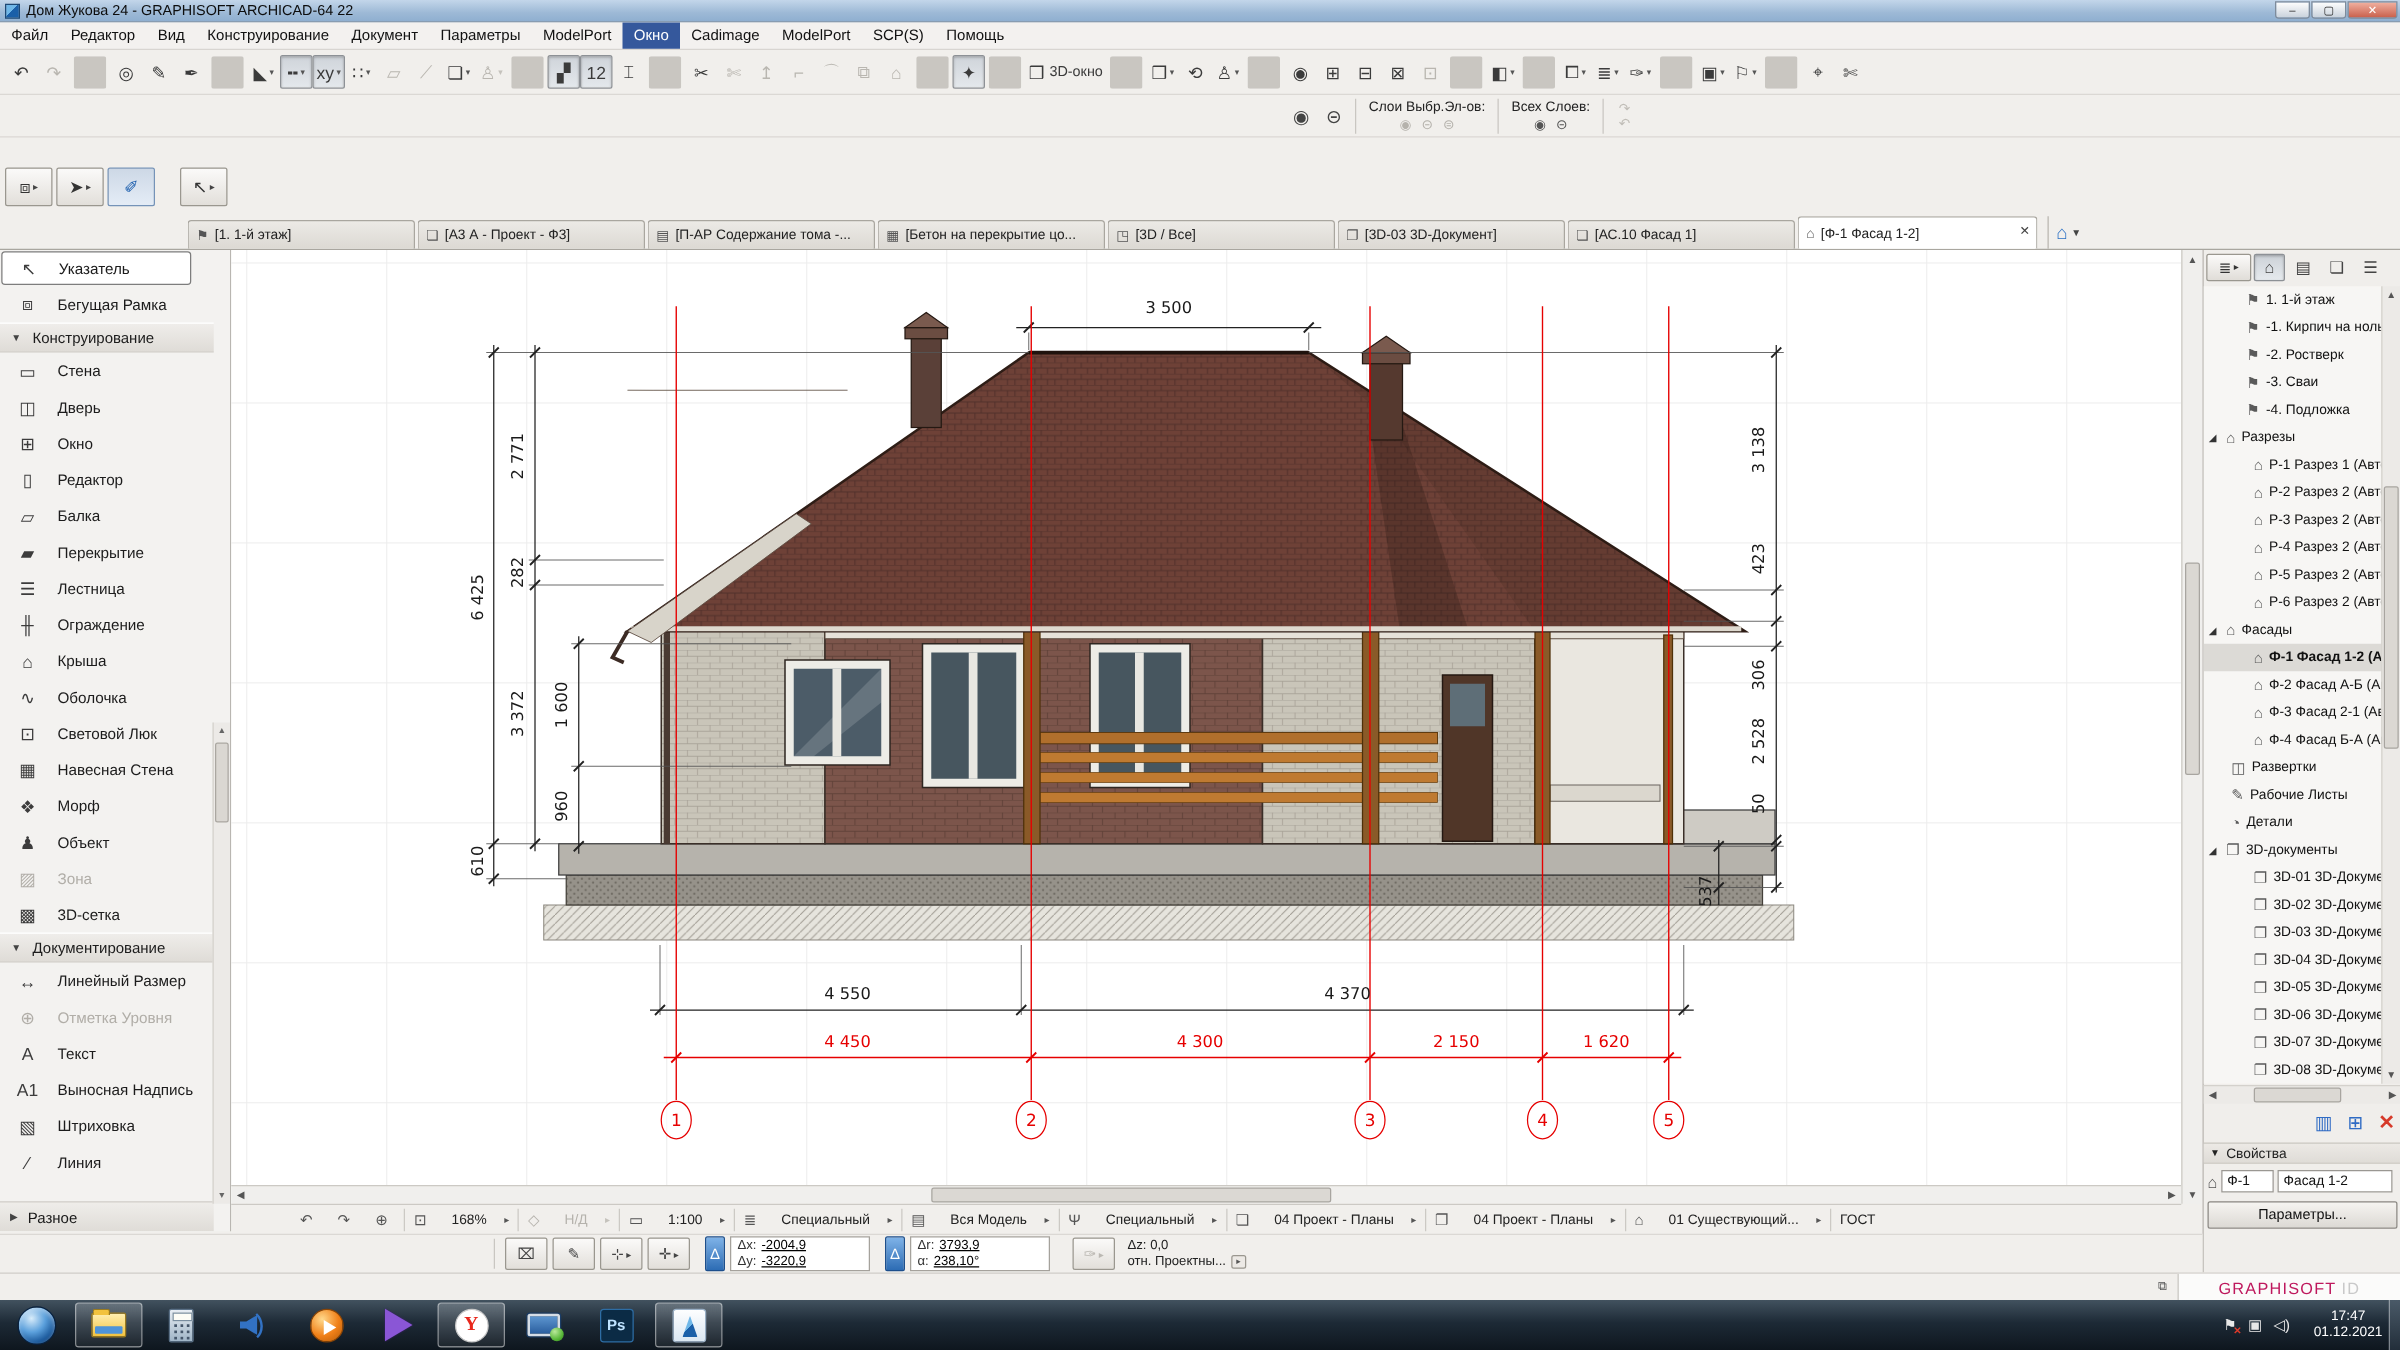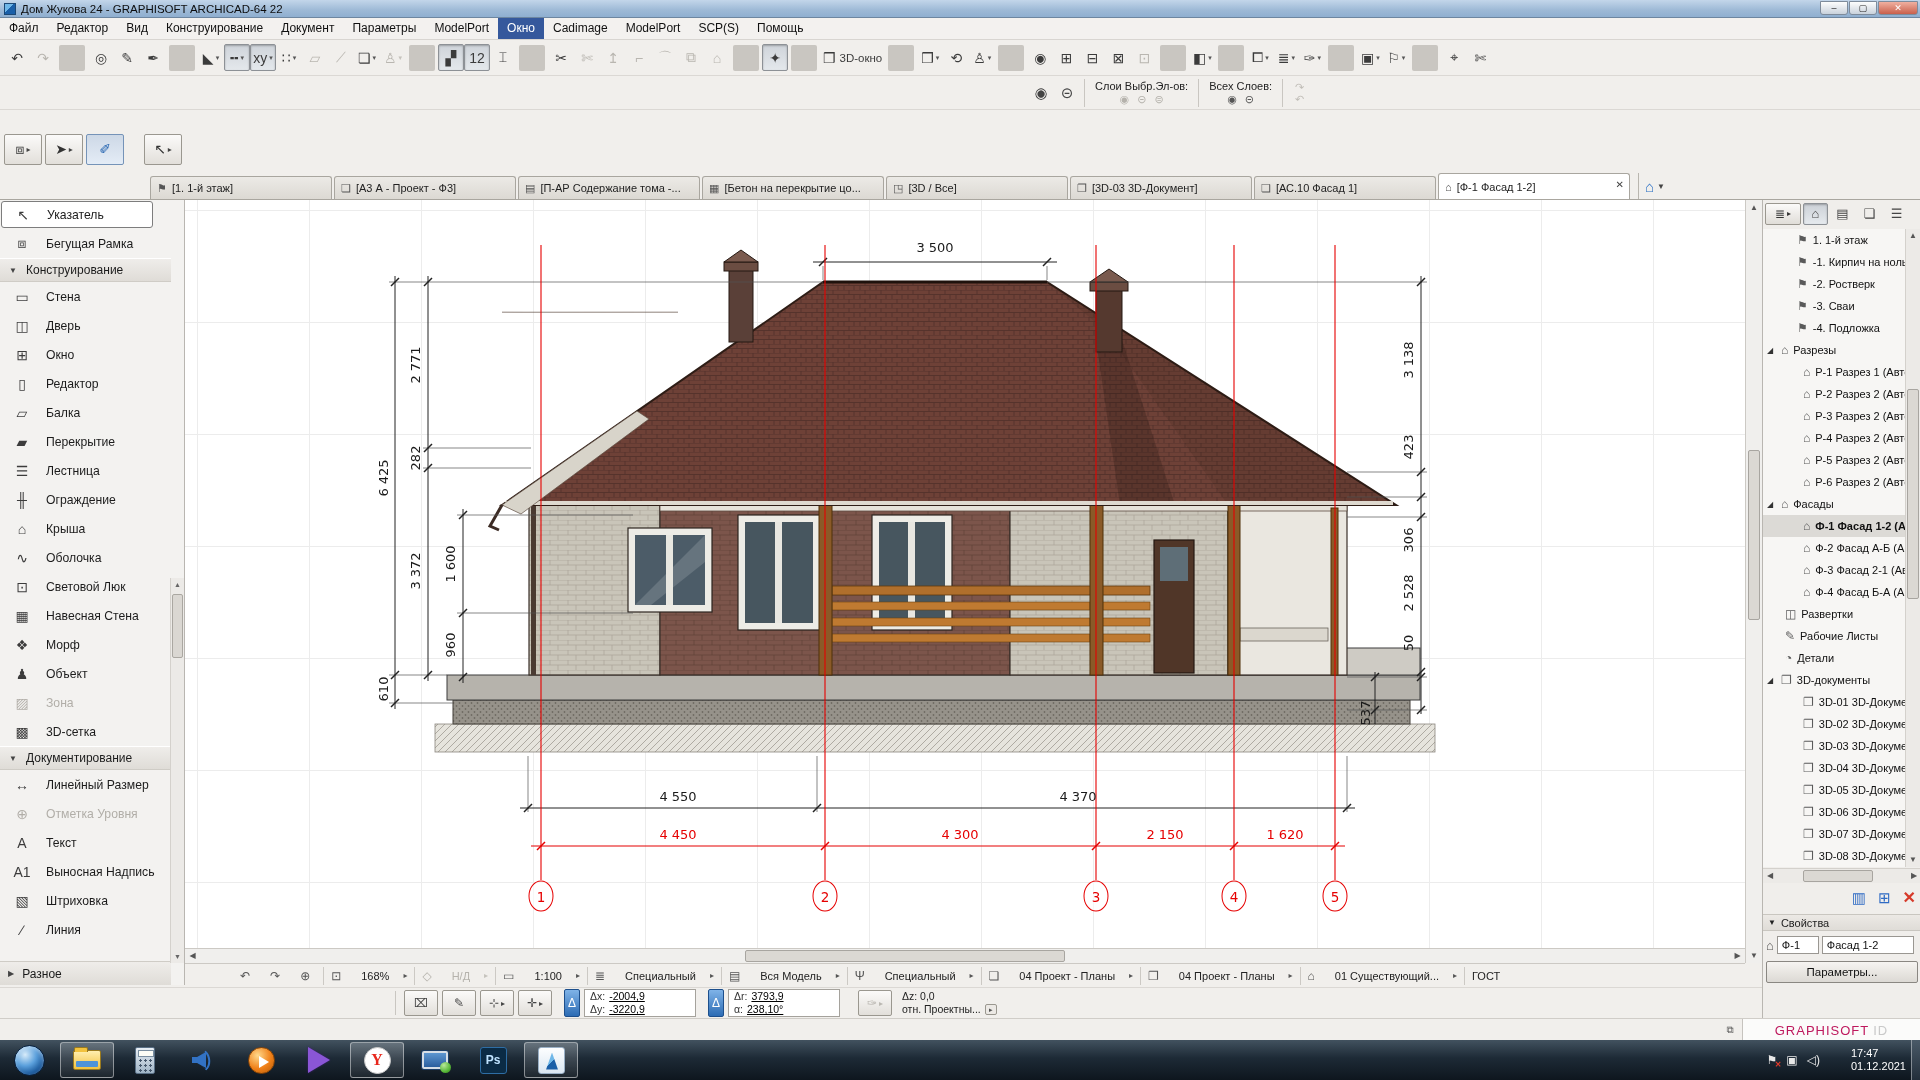--- a/index.html
+++ b/index.html
@@ -196,21 +196,21 @@
   .tapp[data-app="remote"] .ai { width:26px; height:18px; background:linear-gradient(#5d96d0,#2a5e9e); border:2px solid #d5dde6; border-radius:2px; box-shadow:0 0 0 1px #1b3d66; }
   .tapp[data-app="remote"] .ai::after { content:""; position:absolute; right:-5px; bottom:-6px; width:11px; height:11px; border-radius:50%; background:radial-gradient(circle at 35% 30%, #b9e89a, #59b83a 60%, #2d7a18); }
   .tapp[data-app="photoshop"] .ai { width:27px; height:27px; background:#0b2b45; border:1px solid #2e6da4; border-radius:3px; display:flex; align-items:center; justify-content:center; }
   .tapp[data-app="photoshop"] .ai .gl { color:#bfe3ff; font-size:12px; font-weight:bold; }
   .tapp[data-app="archicad"] .ai { width:27px; height:27px; background:linear-gradient(#fdfeff,#dbe7f2); border:1px solid #9ab0c6; border-radius:3px; }
   .tapp[data-app="archicad"] .ai::before { content:""; position:absolute; left:5px; top:5px; width:17px; height:17px; background:linear-gradient(135deg,#6fb7e8 0 48%,#1a5fa8 48%); clip-path:polygon(15% 100%,50% 0,85% 100%); }
   .gl { display:block; }
   #tray { position:absolute; right:14px; top:0; height:40px; display:flex; align-items:center; gap:9px; }
   .tray-ic { color:#e8e8e8; font-size:12px; position:relative; }
   .tray-ic .badge { position:absolute; right:-4px; bottom:-2px; color:#e23a2a; font-size:8px; font-weight:bold; }
-  #clock { text-align:left; color:#fff; font-size:11px; line-height:13px; margin-left:22px; }
+  #clock { text-align:center; color:#fff; font-size:11px; line-height:13px; margin-left:10px; }
   #desk-sliver { position:absolute; right:0; top:0; width:9px; height:40px; border-left:1px solid rgba(255,255,255,.4); background:linear-gradient(#4a5a68,#222e3a); }
 </style>
 </head>
 <body>
 
 <div id="app">
 
   <div id="titlebar">
     <span class="tb-ico"></span>
     <span class="title">Дом Жукова 24 - GRAPHISOFT ARCHICAD-64 22</span>

